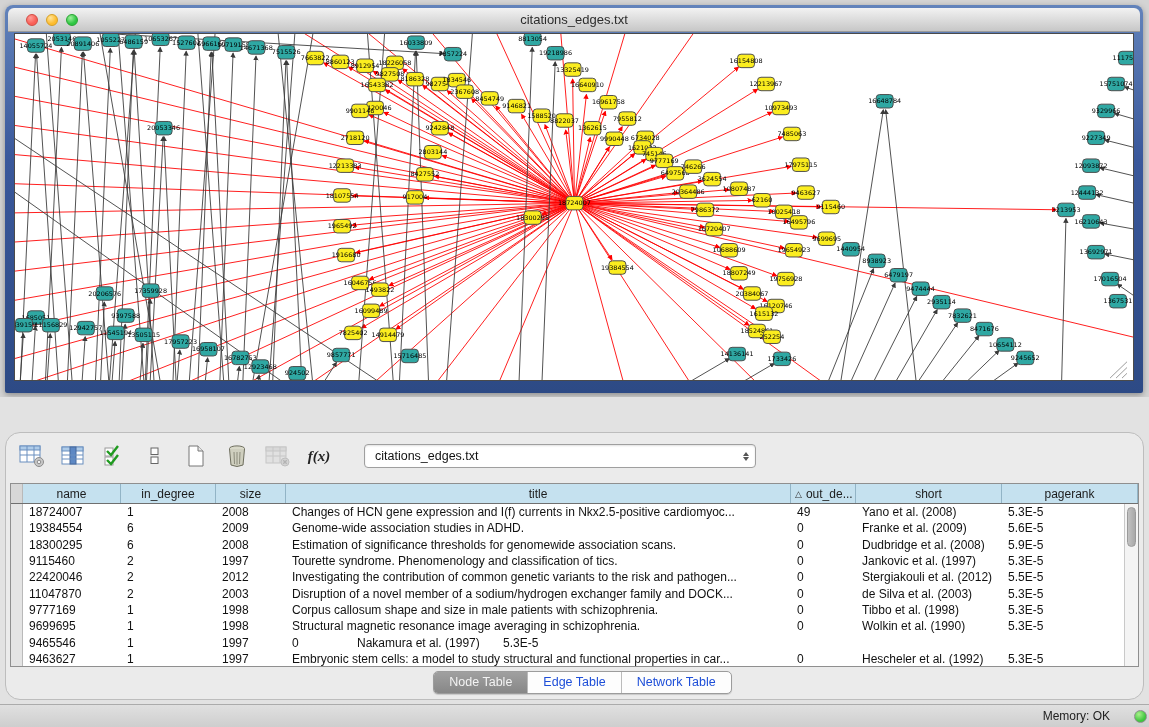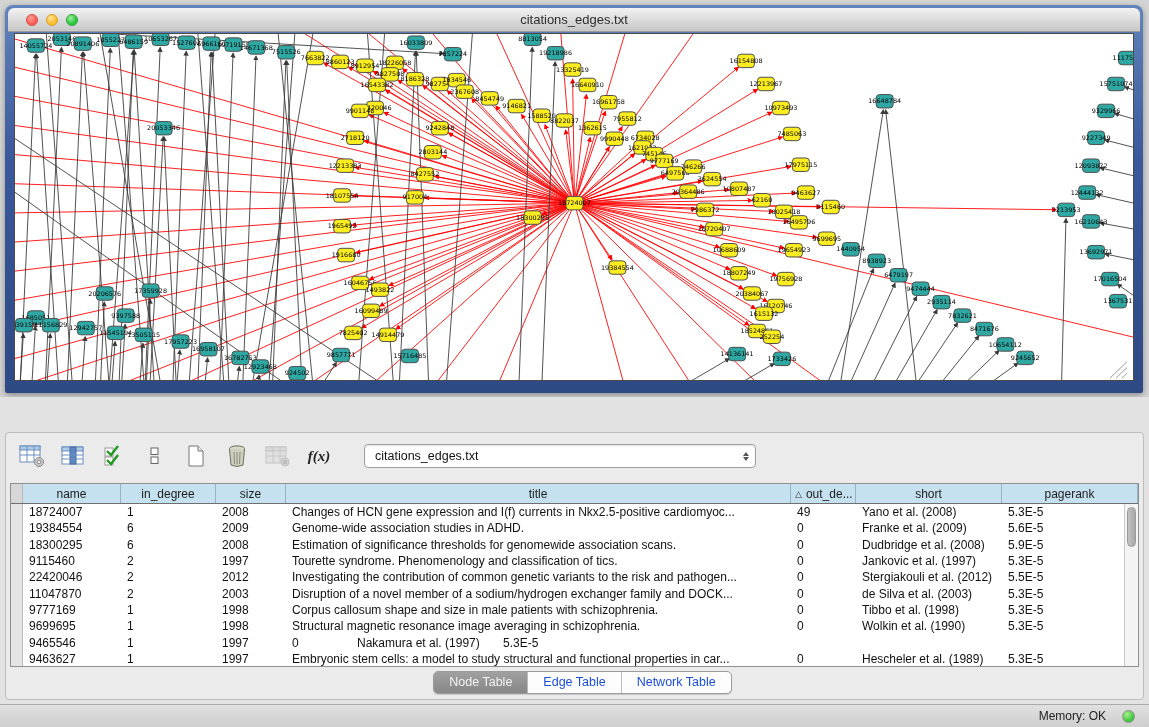--- a/index.html
+++ b/index.html
@@ -28,21 +28,21 @@
   .panel-header { height:31px; display:flex; align-items:center; padding:0 12px;
     background:linear-gradient(180deg,#f4f4f4,#dadada); border-bottom:1px solid #b5b5b5; }
   .panel-title { font-size:12px; color:#333; }
   .panel-header .spacer { flex:1; }
   .float-icon { width:16px; height:16px; position:relative; margin-right:14px; cursor:pointer; }
   .float-icon .sq1 { position:absolute; left:5px; top:1px; width:8px; height:8px; border:1px solid #8a7a40; background:#f7f3df; }
   .float-icon .sq2 { position:absolute; left:1px; top:6px; width:8px; height:8px; border:1px solid #3a5a9a; background:#eef2fa; }
   .close-icon { font-size:16px; font-weight:bold; color:#222; line-height:16px; cursor:pointer; }
 
   .panel-body { position:absolute; left:5px; right:5px; top:35px; bottom:4px;
-    background:#ebebeb; border:1px solid #bdbdbd; border-radius:4px; }
+    background:#ebebeb; border:1px solid #bdbdbd; border-radius:15px; }
   .toolbar { height:46px; display:flex; align-items:center; padding-left:12px; gap:13px; }
   .tb-btn { width:28px; height:26px; display:flex; align-items:center; justify-content:center; cursor:pointer; }
   .tb-btn.disabled { opacity:.45; }
   .fx { font-family:"Liberation Serif", serif; font-style:italic; font-weight:bold; font-size:15px; color:#222; }
   .combo { margin-left:18px; width:392px; height:24px; background:#fff; border:1px solid #9f9f9f;
     border-radius:4px; display:flex; align-items:center; padding:0 6px 0 10px; font-size:12.5px; color:#111;
     box-shadow:inset 0 1px 2px rgba(0,0,0,.12); cursor:pointer; }
   .combo .ctext { flex:1; white-space:nowrap; overflow:hidden; }
   .combo-arrows { display:flex; flex-direction:column; align-items:center; gap:1px; }
   .combo-arrows i { width:0; height:0; border-left:3.5px solid transparent; border-right:3.5px solid transparent; }
@@ -72,21 +72,21 @@
   .seg { display:inline-flex; border:1px solid #9c9c9c; border-radius:5px; overflow:hidden; background:#fdfdfd;
     box-shadow:0 1px 1px rgba(0,0,0,.15); }
   .seg button { font-family:"Liberation Sans",sans-serif; font-size:12.5px; border:none; background:transparent;
     padding:3px 15px 4px; color:#1d4ed8; cursor:pointer; border-right:1px solid #bbb; }
   .seg button:last-child { border-right:none; }
   .seg button.active { background:linear-gradient(180deg,#a0a0a0,#878787); color:#f3f3f3; }
 
   
   .status-bar { position:absolute; left:0; right:0; bottom:0; height:23px;
     background:linear-gradient(180deg,#e0e0e0,#cecece); border-top:1px solid #ababab;
-    display:flex; align-items:center; justify-content:flex-end; padding-right:14px; gap:16px; }
+    display:flex; align-items:center; justify-content:flex-end; padding-right:2px; gap:24px; }
   .mem-label { font-size:12px; color:#222; }
   .mem-dot { width:13px; height:13px; border-radius:50%; border:1px solid #8e8e8e;
     background:radial-gradient(circle at 35% 30%,#a8f08a,#3ec53e 65%); }
 
   
   .mini { display:block; }
 </style>
 </head>
 <body>
 
@@ -984,21 +984,21 @@
             <div class="td c5">Nakamura et al. (1997)</div>
             <div class="td c6">5.3E-5</div>
           </div>
           <div class="trow">
             <div class="gut"></div>
             <div class="td c0">9463627</div>
             <div class="td c1">1</div>
             <div class="td c2">1997</div>
             <div class="td c3">Embryonic stem cells: a model to study structural and functional properties in car...</div>
             <div class="td c4">0</div>
-            <div class="td c5">Hescheler et al. (1989)</div>
+            <div class="td c5">Hescheler et al. (1992)</div>
             <div class="td c6">5.3E-5</div>
           </div>
         </div>
       <div class="vscroll">
         <div class="vthumb"></div>
       </div>
     </div>
 
     <div class="tabs-row">
       <div class="seg">

